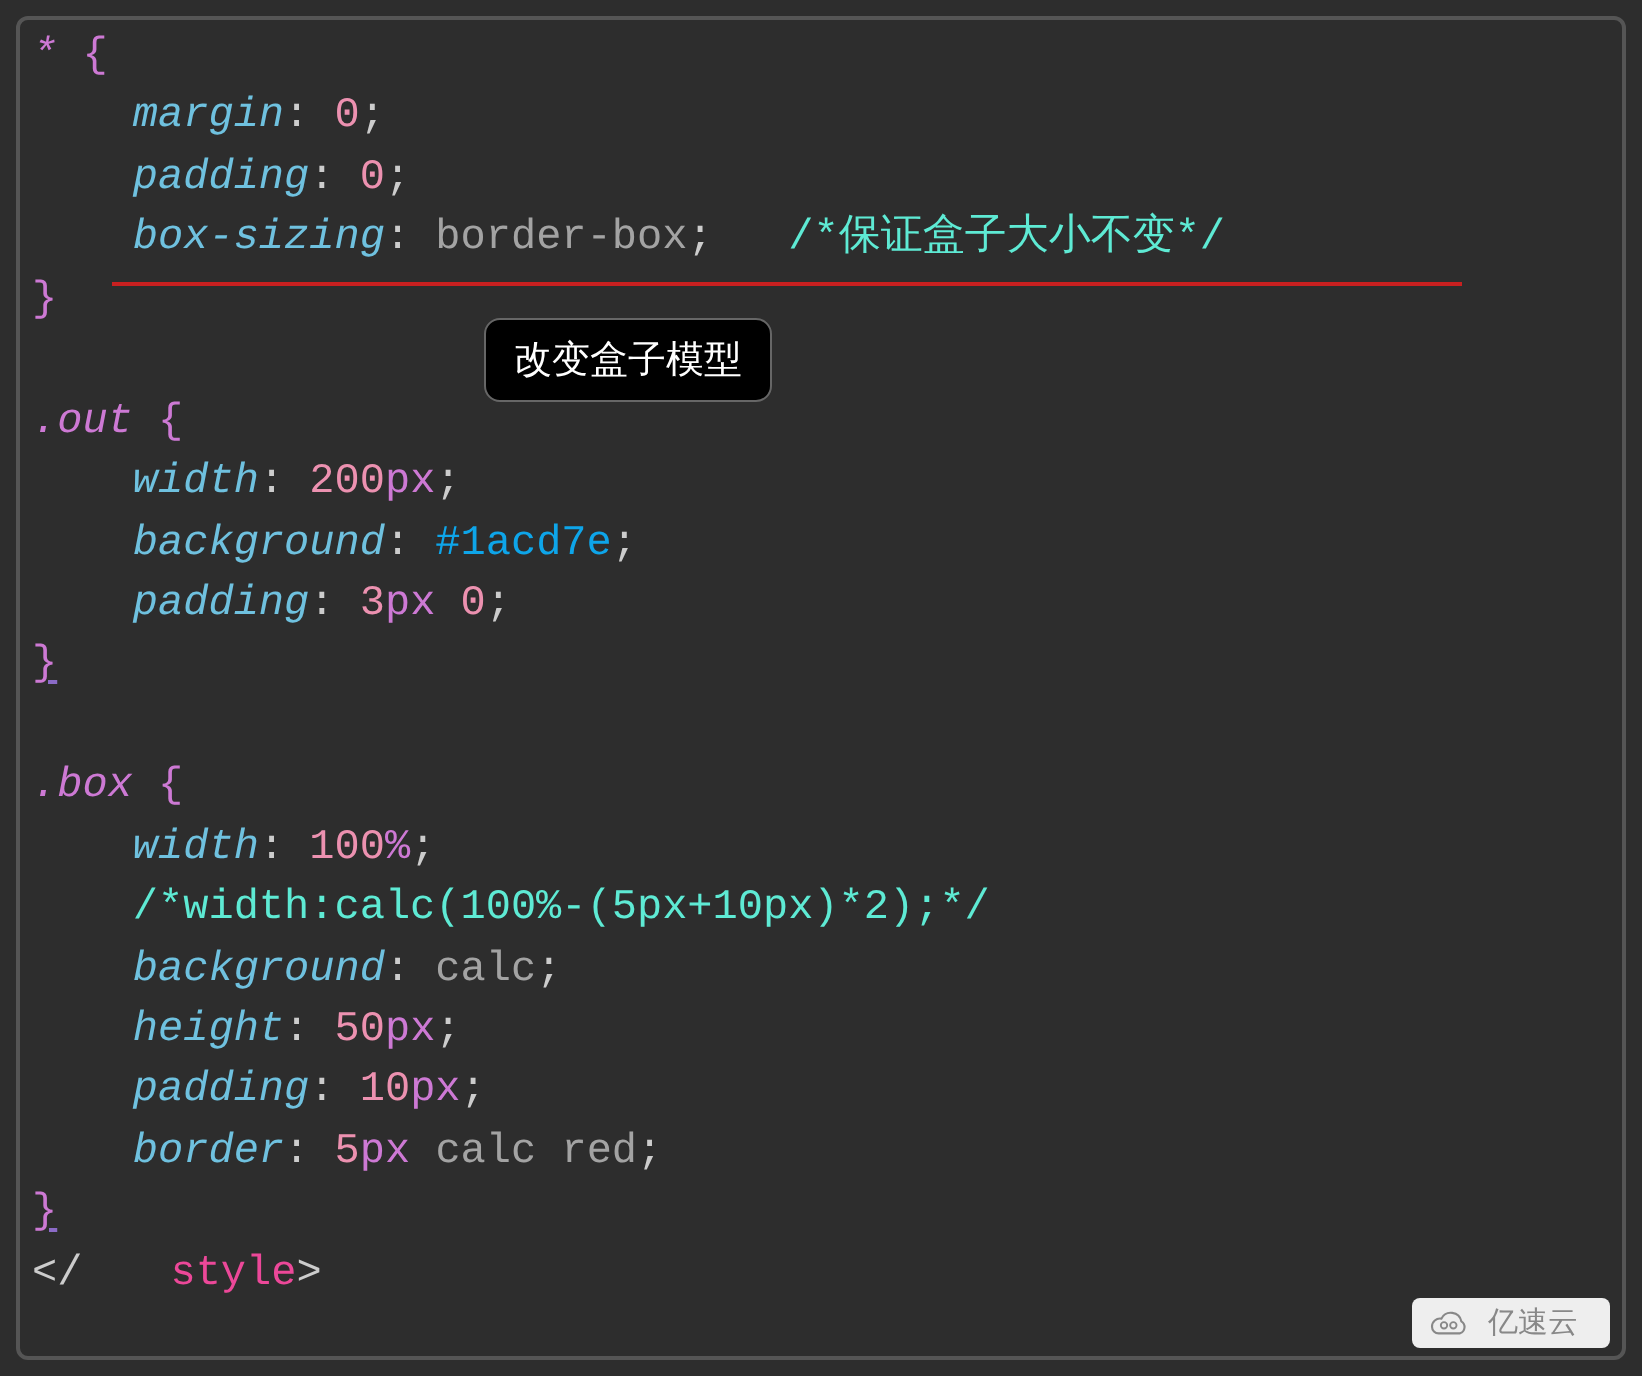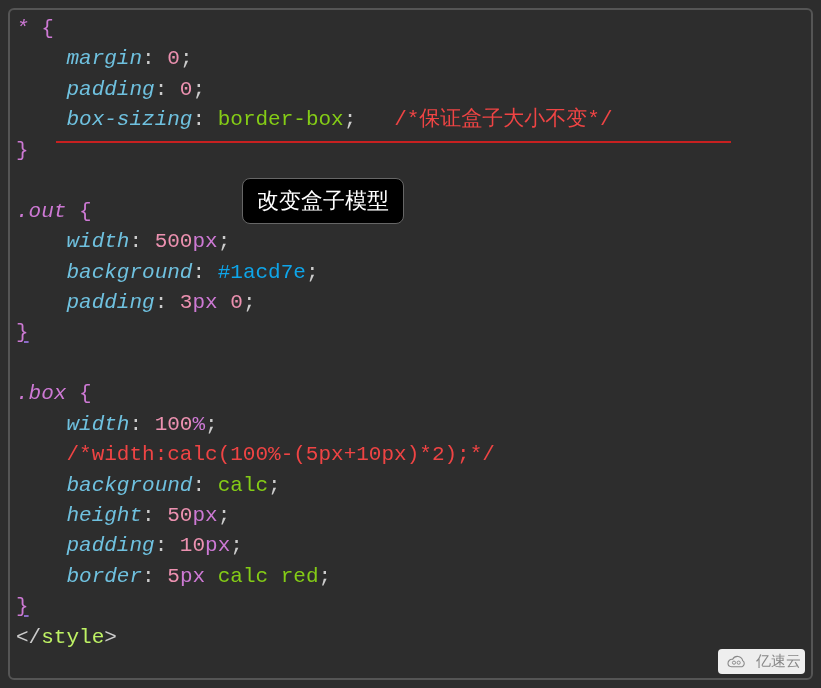--- a/index.html
+++ b/index.html
@@ -29,76 +29,76 @@
       white-space: pre;
       line-height: 1.45;
       font-style: italic;
     }
     .normal { font-style: normal; }
     .sel { color: #cd79d4; } 
     .prop { color: #6fc1df; } 
     .punc { color: #ccc; font-style: normal; }
     .num { color: #ec91b0; font-style: normal; }
     .unit { color: #cd79d4; font-style: normal; }
-    .val { color: #84cc16; font-style: normal; }
+    .val { color: #a3a3a3; font-style: normal; }
     .hex { color: #0ea5e9; font-style: normal; }
-    .comment { color: #ef4444; font-style: normal; }
-    .tag { color: #bef264; font-style: normal; }
+    .comment { color: #5eead4; font-style: normal; }
+    .tag { color: #ec4899; font-style: normal; margin-left: 44px; }
     .brkt { color: #ccc; font-style: normal; }
     .brace-last { text-decoration: underline; text-decoration-color: #8b6bc7; text-underline-offset: 3px; }
     .underline-red {
       position: absolute;
       height: 2px;
       background: #c82020;
       left: 46px;
       width: 675px;
       top: 131px;
     }
     .callout {
       position: absolute;
-      top: 168px;
+      top: 149px;
       left: 232px;
       background: #000;
       color: #fff;
       font-style: normal;
-      font-size: 22px;
+      font-size: 19px;
       padding: 7px 14px;
       border: 1px solid #666;
       border-radius: 8px;
       font-family: sans-serif;
     }
     .watermark {
       position: absolute;
       right: 6px;
       bottom: 4px;
       background: rgba(255,255,255,0.92);
       color: #888;
       font-size: 15px;
       font-style: normal;
       font-family: sans-serif;
-      padding: 3px 4px 3px 6px;
+      padding: 3px 16px 3px 6px;
       border-radius: 4px;
       display: flex;
       align-items: center;
       gap: 8px;
     }
     .watermark svg { width: 24px; height: 16px; }
   </style>
 </head>
 <body>
 
 <div class="frame">
 <div class="code"><span class="sel">*</span> <span class="sel normal">{</span>
     <span class="prop">margin</span><span class="punc">:</span> <span class="num">0</span><span class="punc">;</span>
     <span class="prop">padding</span><span class="punc">:</span> <span class="num">0</span><span class="punc">;</span>
     <span class="prop">box-sizing</span><span class="punc">:</span> <span class="val">border-box</span><span class="punc">;</span>   <span class="comment">/*保证盒子大小不变*/</span>
 <span class="sel normal">}</span>
 
 <span class="sel">.out</span> <span class="sel normal">{</span>
-    <span class="prop">width</span><span class="punc">:</span> <span class="num">500</span><span class="unit">px</span><span class="punc">;</span>
+    <span class="prop">width</span><span class="punc">:</span> <span class="num">200</span><span class="unit">px</span><span class="punc">;</span>
     <span class="prop">background</span><span class="punc">:</span> <span class="hex">#1acd7e</span><span class="punc">;</span>
     <span class="prop">padding</span><span class="punc">:</span> <span class="num">3</span><span class="unit">px</span> <span class="num">0</span><span class="punc">;</span>
 <span class="sel normal brace-last">}</span>
 
 <span class="sel">.box</span> <span class="sel normal">{</span>
     <span class="prop">width</span><span class="punc">:</span> <span class="num">100</span><span class="unit">%</span><span class="punc">;</span>
     <span class="comment">/*width:calc(100%-(5px+10px)*2);*/</span>
     <span class="prop">background</span><span class="punc">:</span> <span class="val">calc</span><span class="punc">;</span>
     <span class="prop">height</span><span class="punc">:</span> <span class="num">50</span><span class="unit">px</span><span class="punc">;</span>
     <span class="prop">padding</span><span class="punc">:</span> <span class="num">10</span><span class="unit">px</span><span class="punc">;</span>

